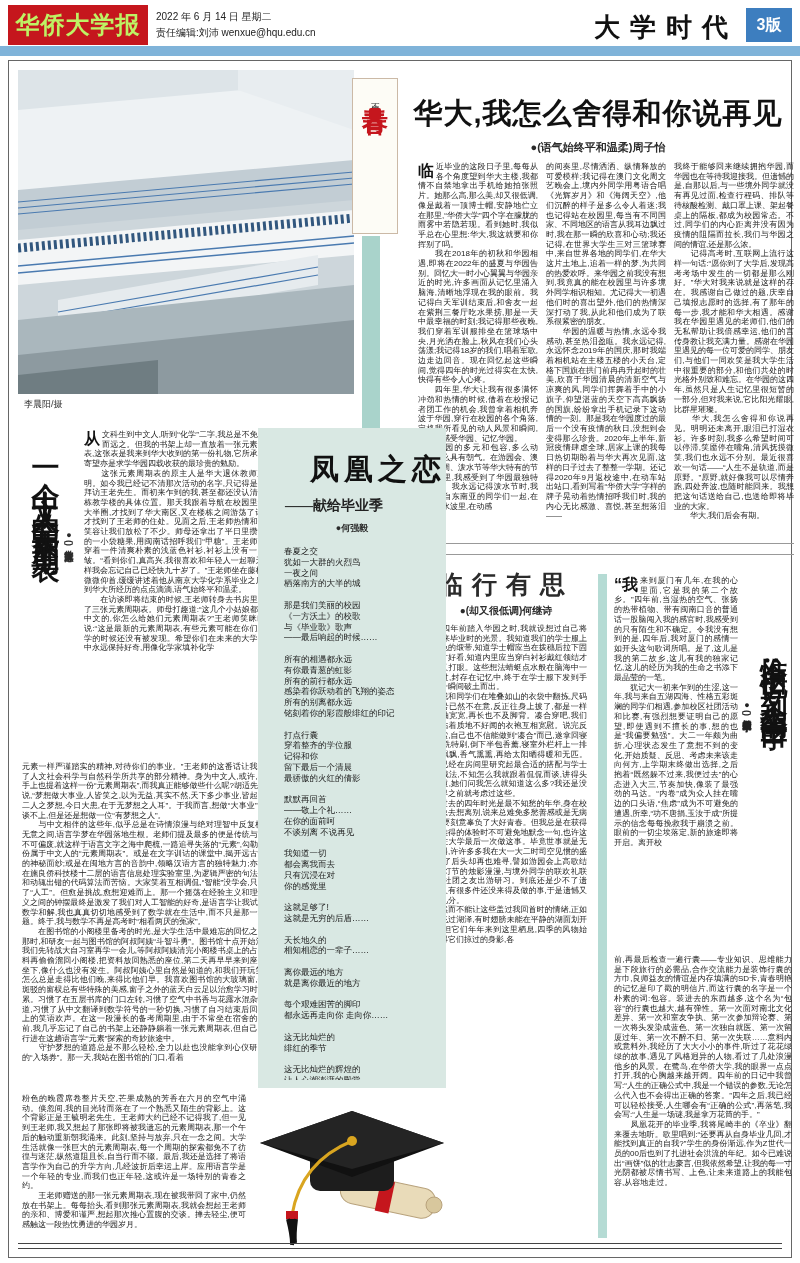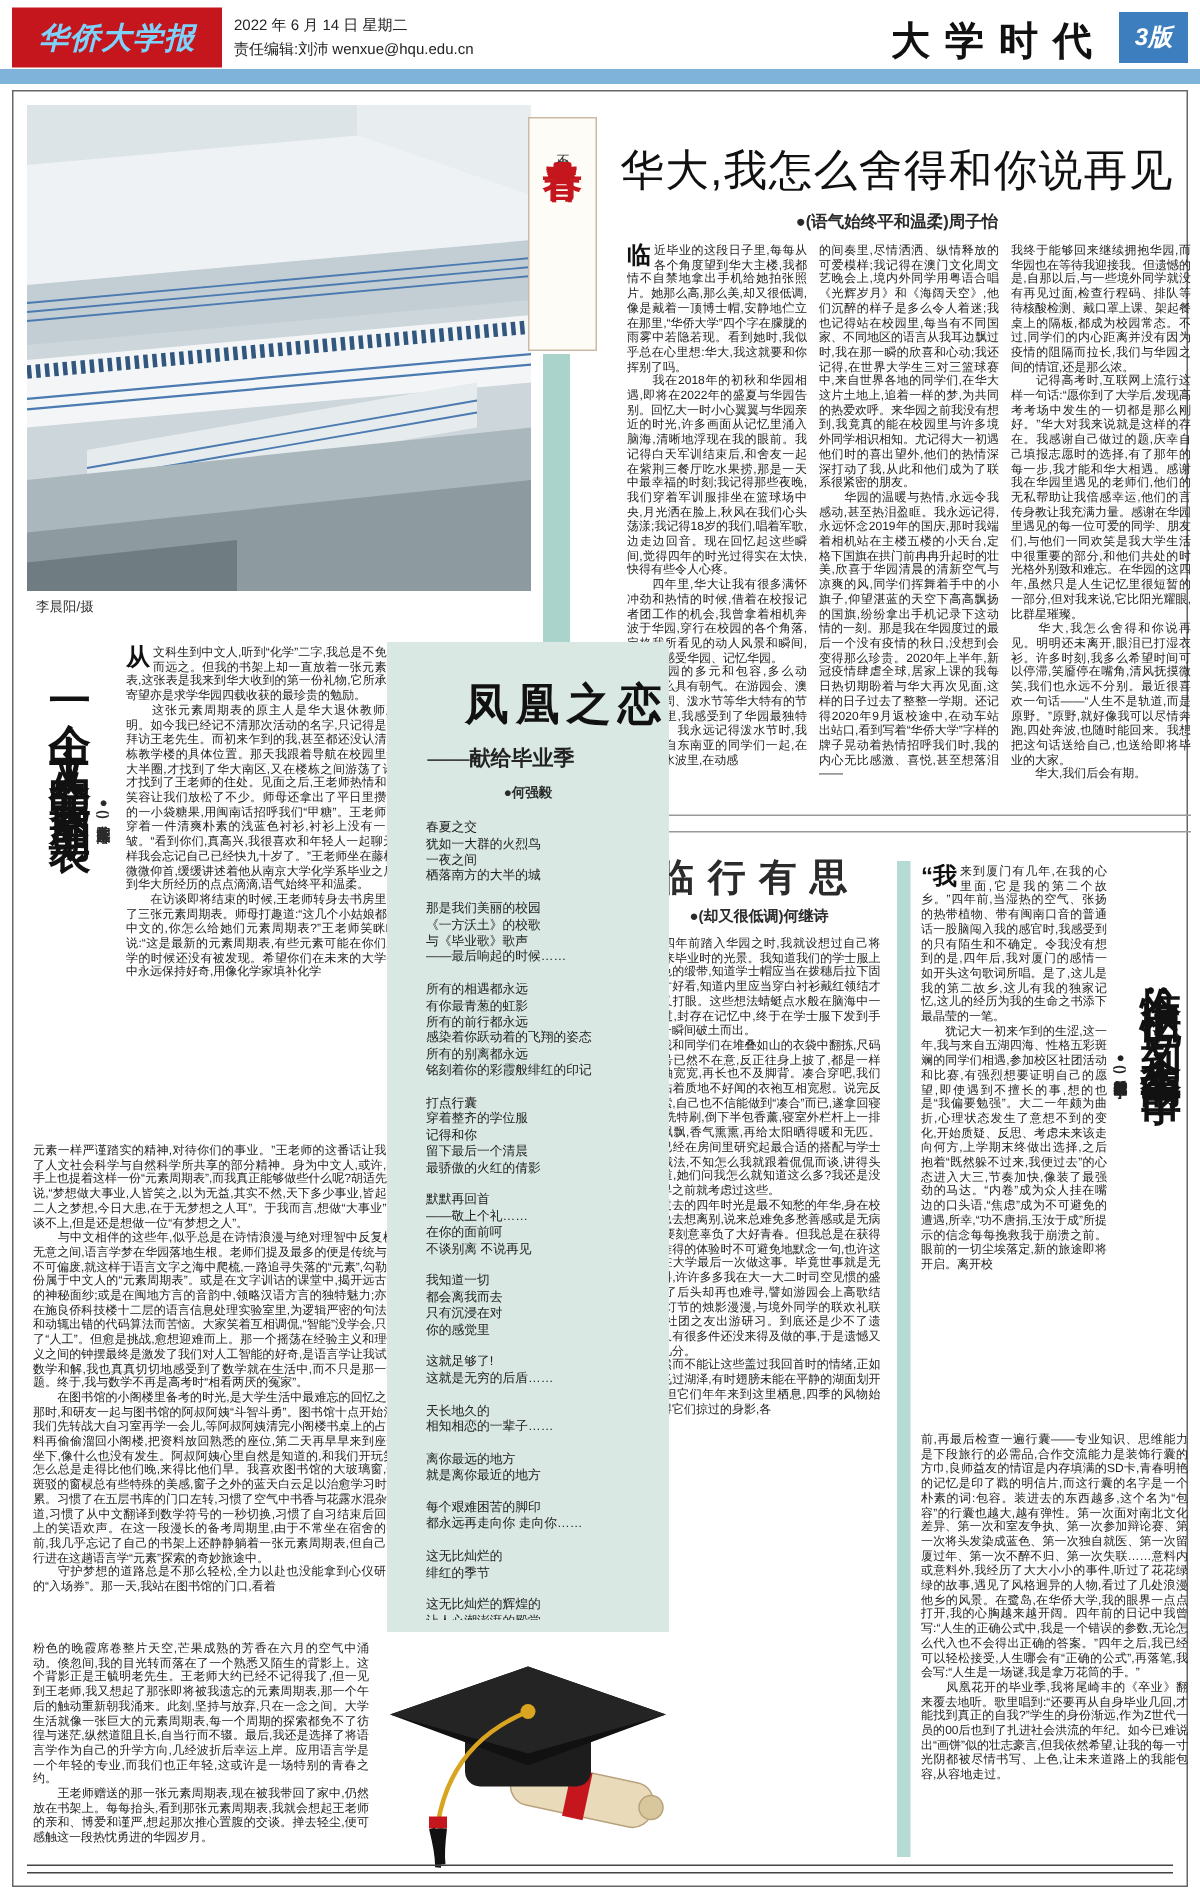--- a/index.html
+++ b/index.html
@@ -1,47 +1,47 @@
 <!DOCTYPE html>
 <html><head>
 <meta charset="utf-8">
 <style>
   html,body{margin:0;padding:0;background:#fff;}
   #page{position:relative;width:800px;height:1263px;background:#fff;
         font-family:"Liberation Sans","DejaVu Sans",sans-serif;color:#2b2b2b;overflow:hidden;}
   
   .mast-box{position:absolute;left:8px;top:5px;width:140px;height:40px;background:#c5161d;
             display:flex;align-items:center;justify-content:center;}
-  .mast-box span{color:#7dd3fc;font-family:"Liberation Serif","DejaVu Serif",serif;
-                 font-style:italic;font-weight:bold;font-size:20px;letter-spacing:1px;}
+  .mast-box span{color:#bef264;font-family:"Liberation Serif","DejaVu Serif",serif;
+                 font-weight:bold;font-size:24px;letter-spacing:1px;}
   .hdr-date{position:absolute;left:156px;top:10px;font-size:10px;color:#222;}
   .hdr-editor{position:absolute;left:156px;top:26px;font-size:10px;color:#222;}
   .hdr-section{position:absolute;right:62px;top:10px;font-size:26px;font-weight:bold;
                letter-spacing:10px;color:#111;}
   .page-badge{position:absolute;right:8px;top:8px;width:46px;height:34px;background:#3d7ebf;
-              color:#fff;font-size:16px;font-weight:bold;display:flex;align-items:center;justify-content:center;font-style:italic;}
+              color:#fff;font-size:16px;font-weight:bold;display:flex;align-items:center;justify-content:center;}
   .hdr-bar{position:absolute;left:0;top:46px;width:800px;height:10px;background:#7fb3d9;}
   .frame{position:absolute;left:8px;top:60px;width:782px;height:1196px;border:1px solid #666;}
   
   .photo{position:absolute;left:18px;top:70px;width:336px;height:324px;overflow:hidden;}
   .photo-caption{position:absolute;left:24px;top:398px;font-size:9px;color:#333;}
   .youth-badge{position:absolute;left:352px;top:78px;width:46px;height:156px;background:#fdfcf6;
                border:1px solid #cbb9a6;display:flex;flex-direction:column;align-items:center;padding-top:8px;box-sizing:border-box;}
   .youth-badge .big{writing-mode:vertical-rl;font-family:"Liberation Serif","DejaVu Serif",serif;
                     font-weight:bold;font-size:26px;color:#c5161d;letter-spacing:2px;}
   .youth-badge .sub{writing-mode:vertical-rl;font-size:9px;color:#333;margin-top:5px;letter-spacing:2px;}
   .seal{width:12px;height:12px;background:#c5161d;margin-top:6px;border-radius:2px;}
   .teal-strip{position:absolute;left:362px;top:236px;width:18px;height:196px;background:#a9d3cb;}
   
   .body-txt{font-size:8px;line-height:9.7px;text-align:justify;color:#222;
             white-space:pre-line;overflow:hidden;}
   .drop{float:left;font-size:16px;line-height:17px;font-weight:bold;margin:0 2px 0 0;color:#111;}
   
   .main-headline{position:absolute;left:404px;top:94px;width:388px;text-align:center;
-                 font-size:29px;font-weight:normal;color:#111;letter-spacing:1px;}
+                 font-size:29px;font-weight:bold;color:#111;letter-spacing:1px;}
   .main-byline{position:absolute;left:404px;top:140px;width:388px;text-align:center;font-size:11px;font-weight:bold;}
   .main-cols{position:absolute;left:418px;top:162px;width:376px;height:372px;display:flex;gap:8px;}
   .main-cols .c{flex:1;}
   .rule2{position:absolute;left:418px;top:543px;width:376px;height:10px;
          border-top:1px solid #999;border-bottom:1px solid #999;}
   
   .lx-headline{position:absolute;left:420px;top:568px;width:172px;text-align:center;
                font-family:Liberation Sans, sans-serif;font-weight:bold;font-size:25px;letter-spacing:9px;}
   .lx-byline{position:absolute;left:420px;top:604px;width:172px;text-align:center;font-size:10px;font-weight:bold;}
   .lx-body{position:absolute;left:424px;top:624px;width:163px;height:614px;}

